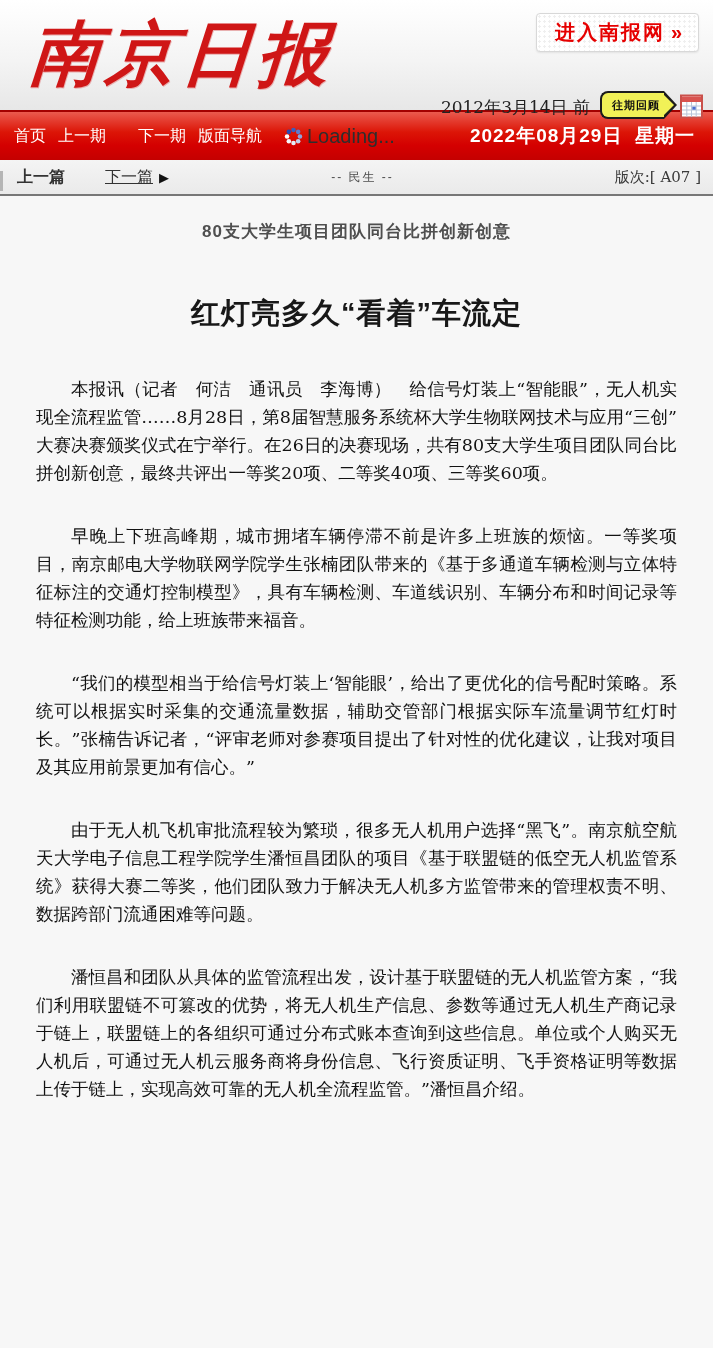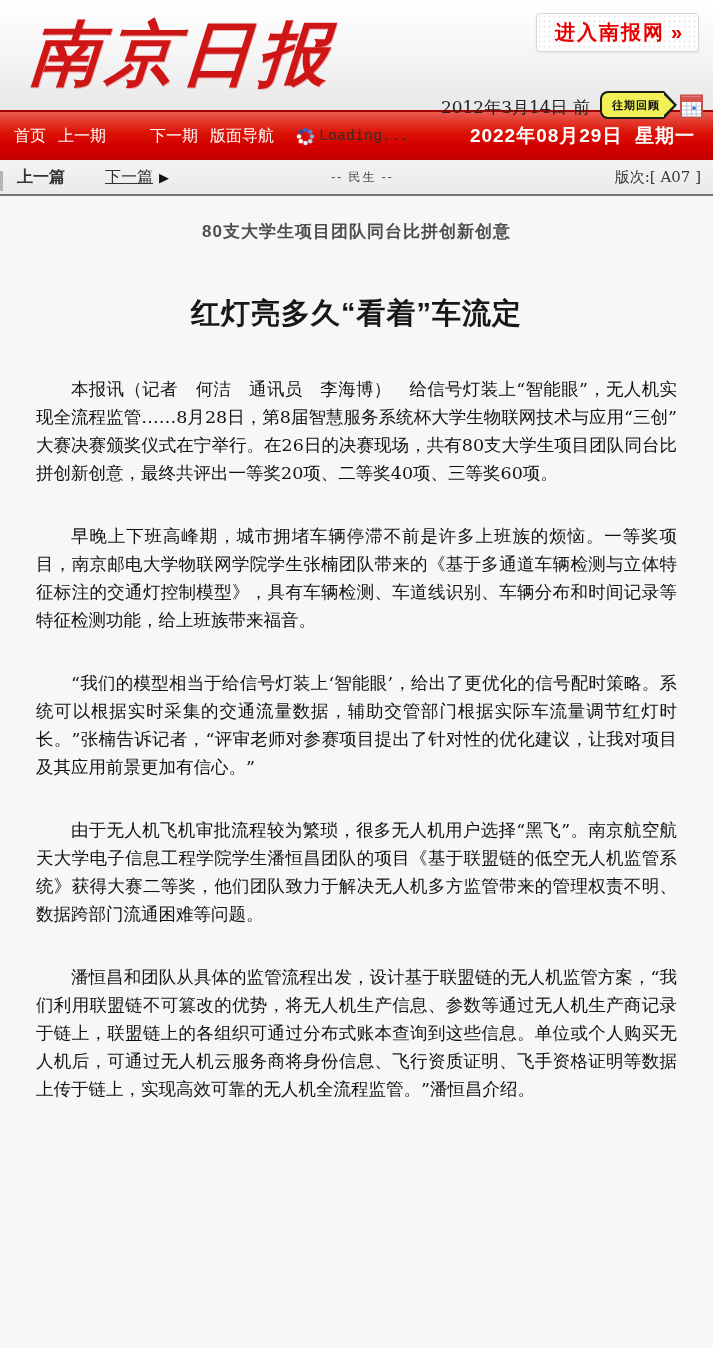--- a/index.html
+++ b/index.html
@@ -28,23 +28,23 @@
                  border-top:14px solid transparent; border-bottom:14px solid transparent; border-left:13px solid #1c1c1c; }
   .archive-tip { position:absolute; right:-10px; top:2px; width:0; height:0;
                  border-top:10px solid transparent; border-bottom:10px solid transparent; border-left:10px solid #f1f157; }
   .cal-icon { width:23px; height:25px; display:block; cursor:pointer; }
 
   
   .main-nav { height:50px; border-top:2px solid #a30000;
               background:linear-gradient(180deg,#ea5a4e 0%,#dc1507 42%,#d40000 70%,#c40000 100%);
               display:flex; align-items:center; padding:0 14px; color:#fff; font-size:16px; }
   .main-nav a { color:#fff; text-decoration:none; margin-right:12px; cursor:pointer; }
-  .main-nav a.gap { margin-right:44px; }
+  .main-nav a.gap { margin-right:32px; }
   .spinner { width:19px; height:19px; margin:0 4px 0 10px; }
-  .loading-text { font-family:Liberation Mono, monospace; font-size:15px; color:#2e2e2e; }
+  .loading-text { font-family:Liberation Sans, sans-serif; font-size:20px; color:#2e2e2e; }
   .nav-date { margin-left:auto; font-size:19px; font-weight:bold; letter-spacing:1px; padding-right:4px; white-space:pre; }
 
   
   .sub-nav { position:relative; height:36px; background:linear-gradient(180deg,#f4f4f4,#eaeaea);
              border-bottom:2px solid #777; display:flex; align-items:center; font-size:16px; color:#333; padding:0 12px; }
   .edge-tick { position:absolute; left:0; top:11px; width:3px; height:20px; background:#b5b5b5; }
   .sub-nav .prev { margin-left:5px; cursor:pointer;font-weight:bold; }
   .sub-nav .next { margin-left:40px; cursor:pointer;text-decoration:underline; }
   .next-arrow { display:inline-block; margin-left:6px; font-size:13px; color:#111; }
   .section-title { position:absolute; left:12px; right:0; text-align:center; font-size:12px; font-weight:normal;

